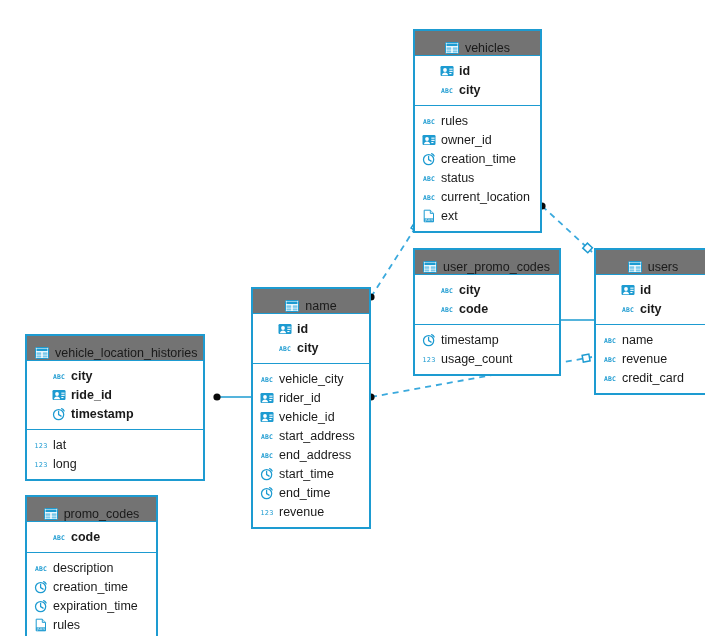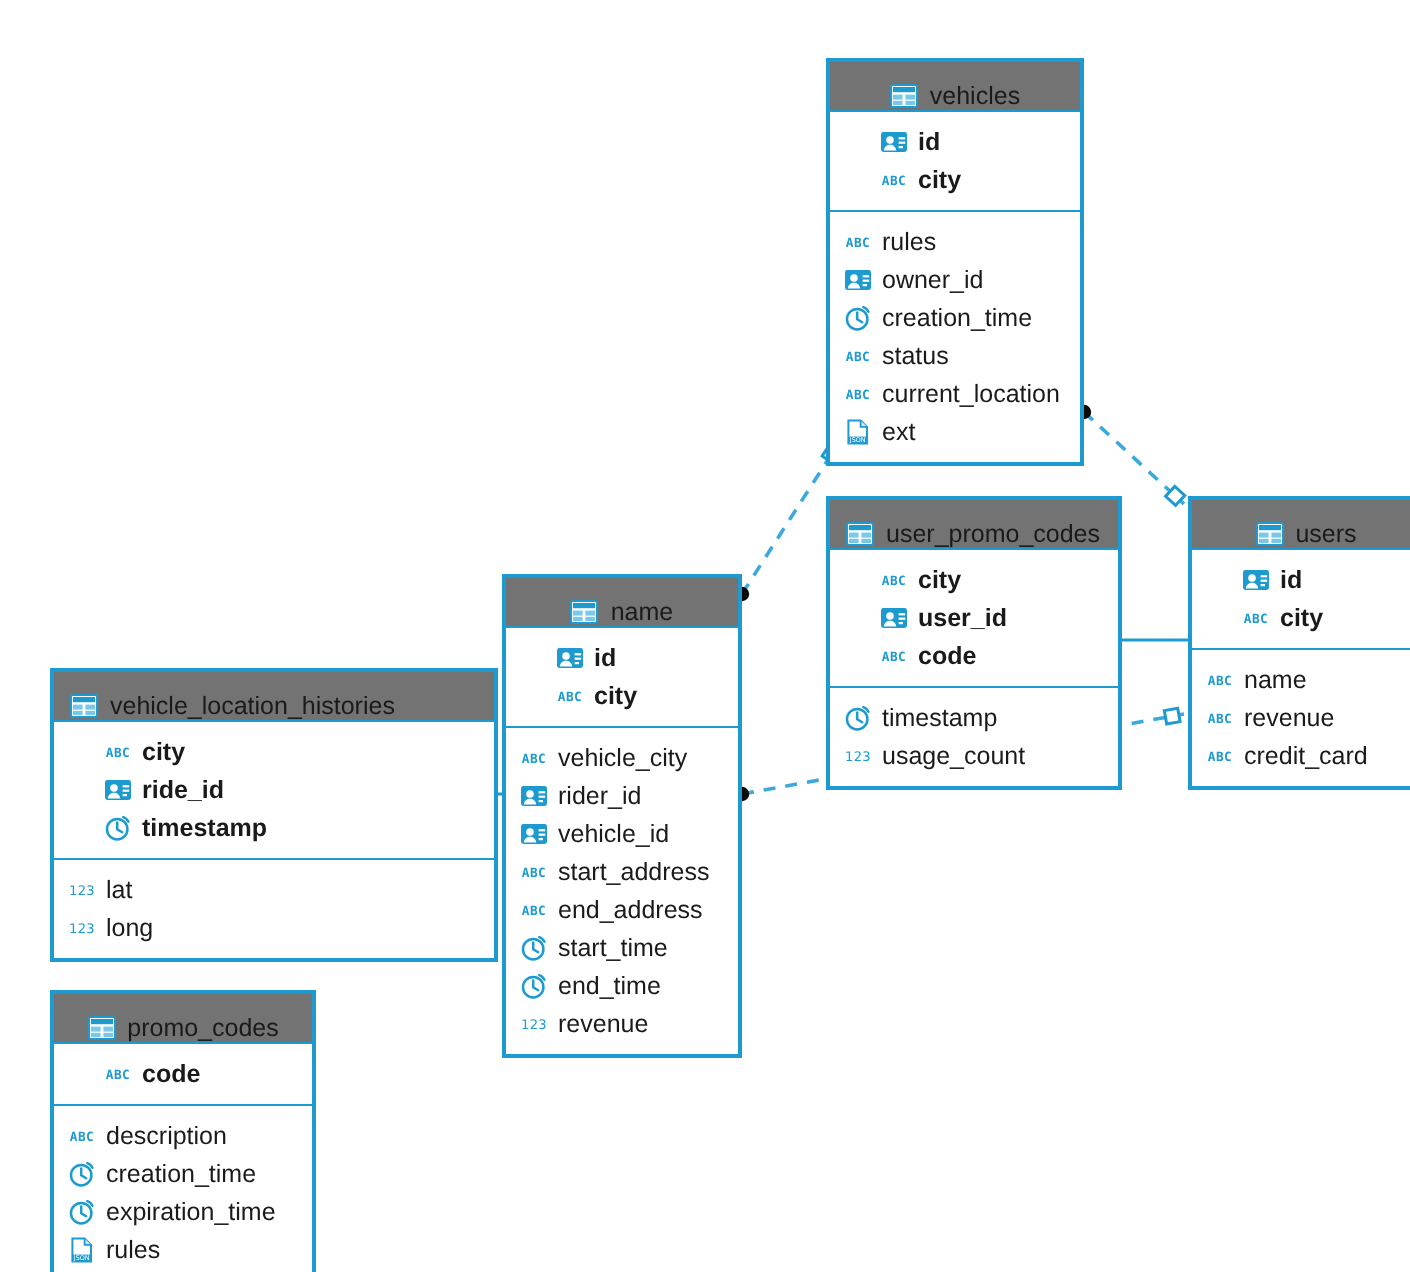--- a/index.html
+++ b/index.html
@@ -240,33 +240,20 @@
             <span>
               <svg class="ficon" viewBox="0 0 14 14">
                 <text x="7" y="9.6" font-family="DejaVu Sans Mono, monospace" font-size="6.4" font-weight="bold" fill="#1d9bd1" text-anchor="middle" letter-spacing="0.2">ABC</text>
               </svg>
             </span>
             <span>city</span>
           </div>
           <div class="field pk">
             <span>
               <svg class="ficon" viewBox="0 0 14 14">
-                <rect x="0.5" y="2" width="13" height="10" rx="1.2" fill="#1d9bd1"></rect>
-                <circle cx="5" cy="6" r="1.9" fill="#ffffff"></circle>
-                <path d="M1.9 11.2c0.3-1.9 1.6-2.8 3.1-2.8s2.8 0.9 3.1 2.8z" fill="#ffffff"></path>
-                <rect x="9.3" y="4.6" width="3.3" height="1.1" fill="#ffffff"></rect>
-                <rect x="9.3" y="6.8" width="3.3" height="1.1" fill="#ffffff"></rect>
-                <rect x="9.3" y="9" width="2.2" height="1.1" fill="#ffffff"></rect>
-              </svg>
-            </span>
-            <span>user_id</span>
-          </div>
-          <div class="field pk">
-            <span>
-              <svg class="ficon" viewBox="0 0 14 14">
                 <text x="7" y="9.6" font-family="DejaVu Sans Mono, monospace" font-size="6.4" font-weight="bold" fill="#1d9bd1" text-anchor="middle" letter-spacing="0.2">ABC</text>
               </svg>
             </span>
             <span>code</span>
           </div>
         </div>
         <div class="ent-section cols">
           <div class="field">
             <span>
               <svg class="ficon" viewBox="0 0 14 14">
@@ -462,21 +449,21 @@
           <div class="field">
             <span>
               <svg class="ficon" viewBox="0 0 14 14">
                 <text x="7" y="9.6" font-family="DejaVu Sans, sans-serif" font-size="6.6" fill="#1d9bd1" text-anchor="middle" letter-spacing="0.1">123</text>
               </svg>
             </span>
             <span>revenue</span>
           </div>
         </div>
       </div>
-      <div class="entity" style="left: 25px; top: 334px; width: 224px;">
+      <div class="entity" style="left: 25px; top: 334px; width: 180px;">
         <div class="ent-header">
           <span>
             <svg class="ficon" viewBox="0 0 14 14">
               <rect x="0.5" y="1.5" width="13" height="11" rx="1" fill="#ffffff" stroke="#1d9bd1" stroke-width="1"></rect>
               <rect x="1.5" y="2.5" width="11" height="2.6" fill="#1d9bd1"></rect>
               <rect x="1.5" y="6.3" width="4.8" height="2.5" fill="#79c8ea"></rect>
               <rect x="7.7" y="6.3" width="4.8" height="2.5" fill="#79c8ea"></rect>
               <rect x="1.5" y="9.4" width="4.8" height="2.1" fill="#79c8ea"></rect>
               <rect x="7.7" y="9.4" width="4.8" height="2.1" fill="#79c8ea"></rect>
             </svg>

